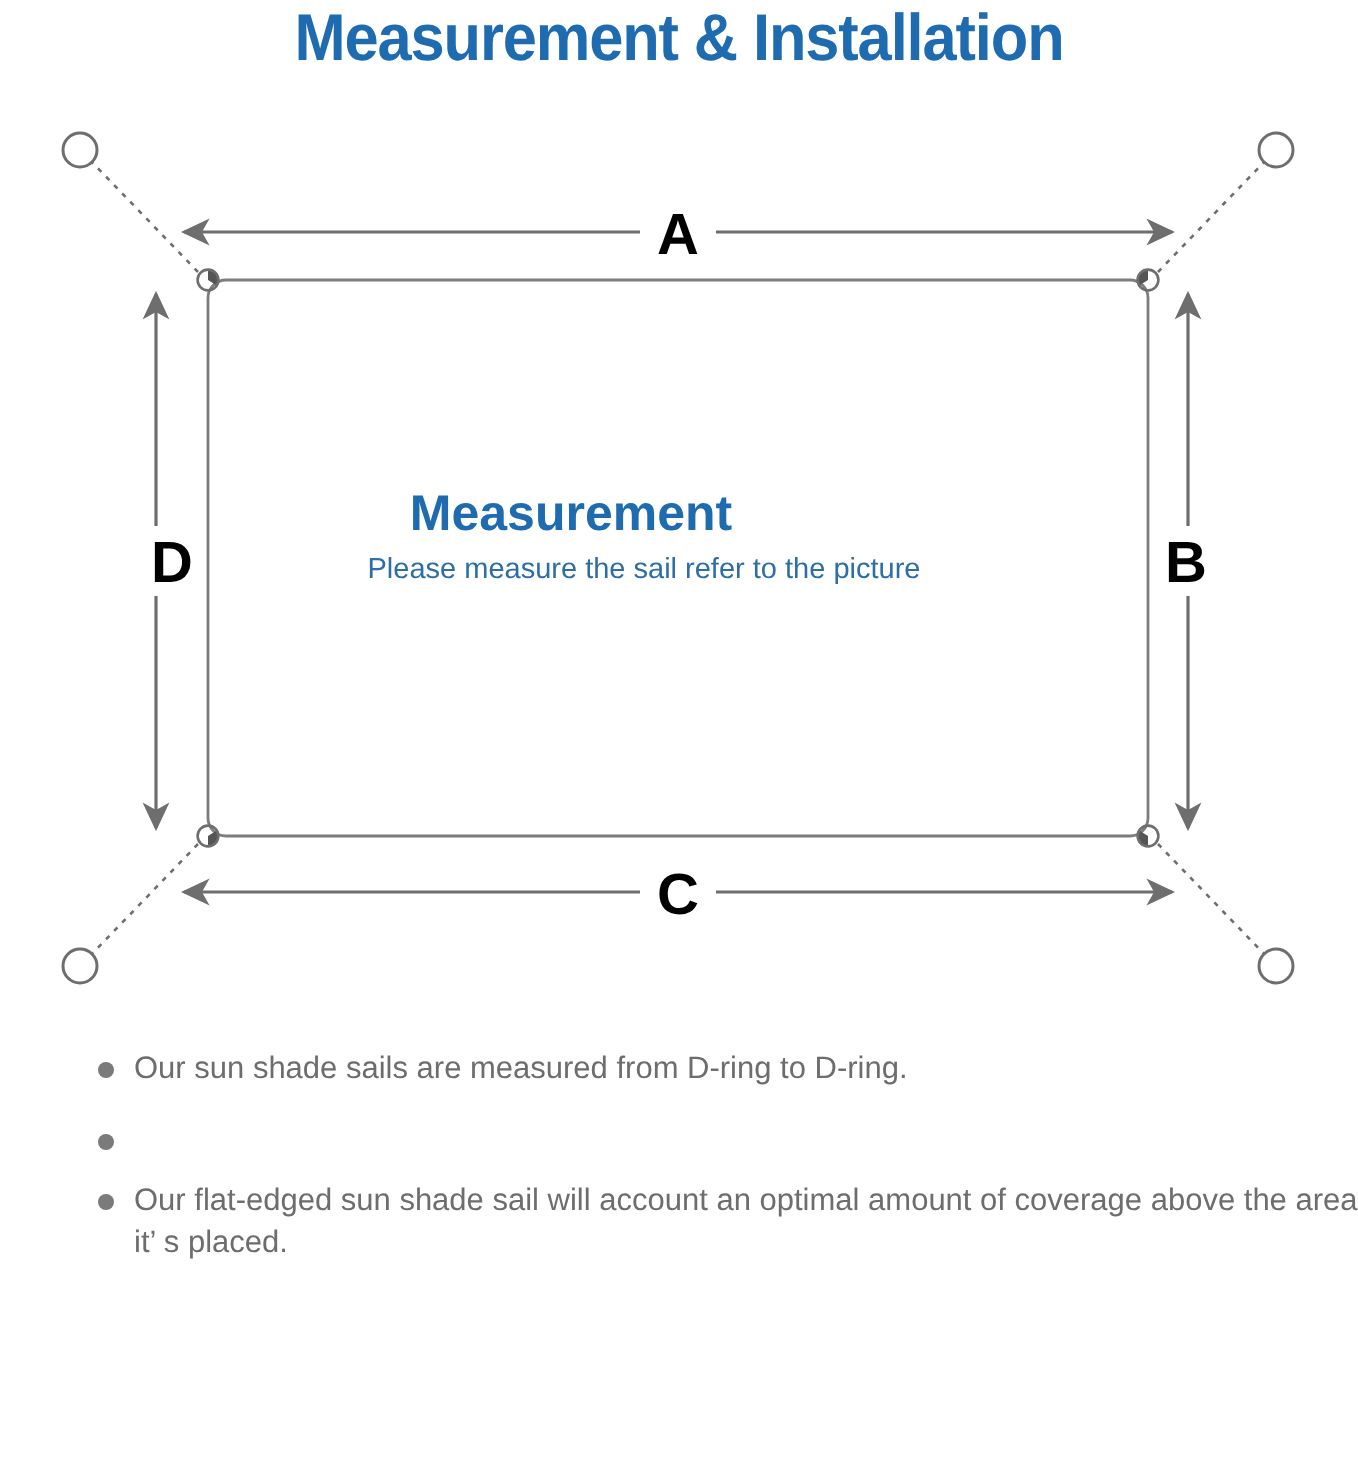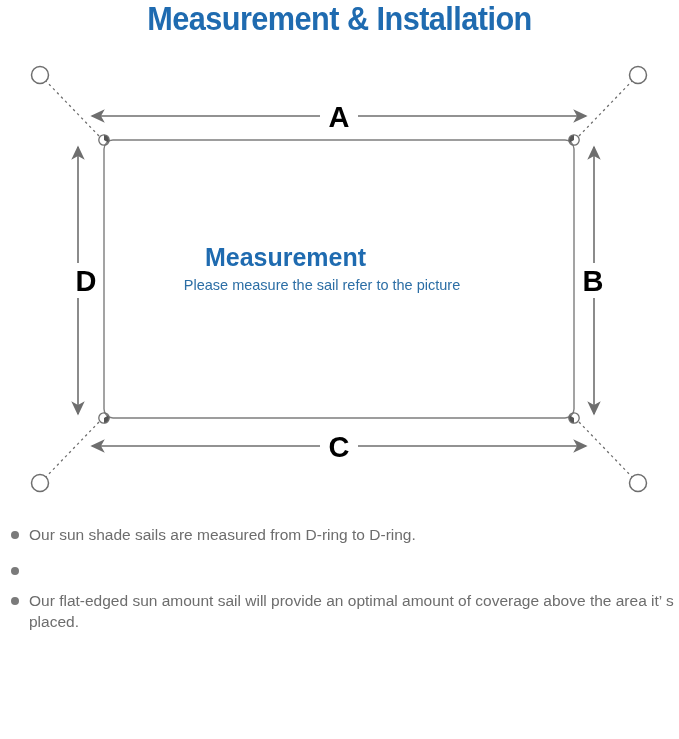--- a/index.html
+++ b/index.html
@@ -68,20 +68,21 @@
     position: absolute;
     left: 0;
     top: 524px;
     width: 679px;
   }
   .note-row {
     display: flex;
     align-items: flex-start;
     margin-bottom: 15px;
     padding-left: 11px;
+    margin-left: 38px;
   }
   .note-bullet {
     width: 8px;
     height: 8px;
     border-radius: 50%;
     background: #7a7a7a;
     flex: 0 0 auto;
     margin-top: 7px;
     margin-right: 10px;
   }
@@ -182,15 +183,15 @@
 <div id="notes">
   <div class="note-row">
     <span class="note-bullet"></span>
     <span class="note-text">Our sun shade sails are measured from D-ring to D-ring.</span>
   </div>
   <div class="note-row">
     <span class="note-bullet"></span>
   </div>
   <div class="note-row">
     <span class="note-bullet"></span>
-    <span class="note-text">Our flat-edged sun amount sail will provide an optimal amount of coverage above the area it’ s placed.</span>
+    <span class="note-text">Our flat-edged sun shade sail will account an optimal amount of coverage above the area it’ s placed.</span>
   </div>
 </div>
 
 </body></html>

